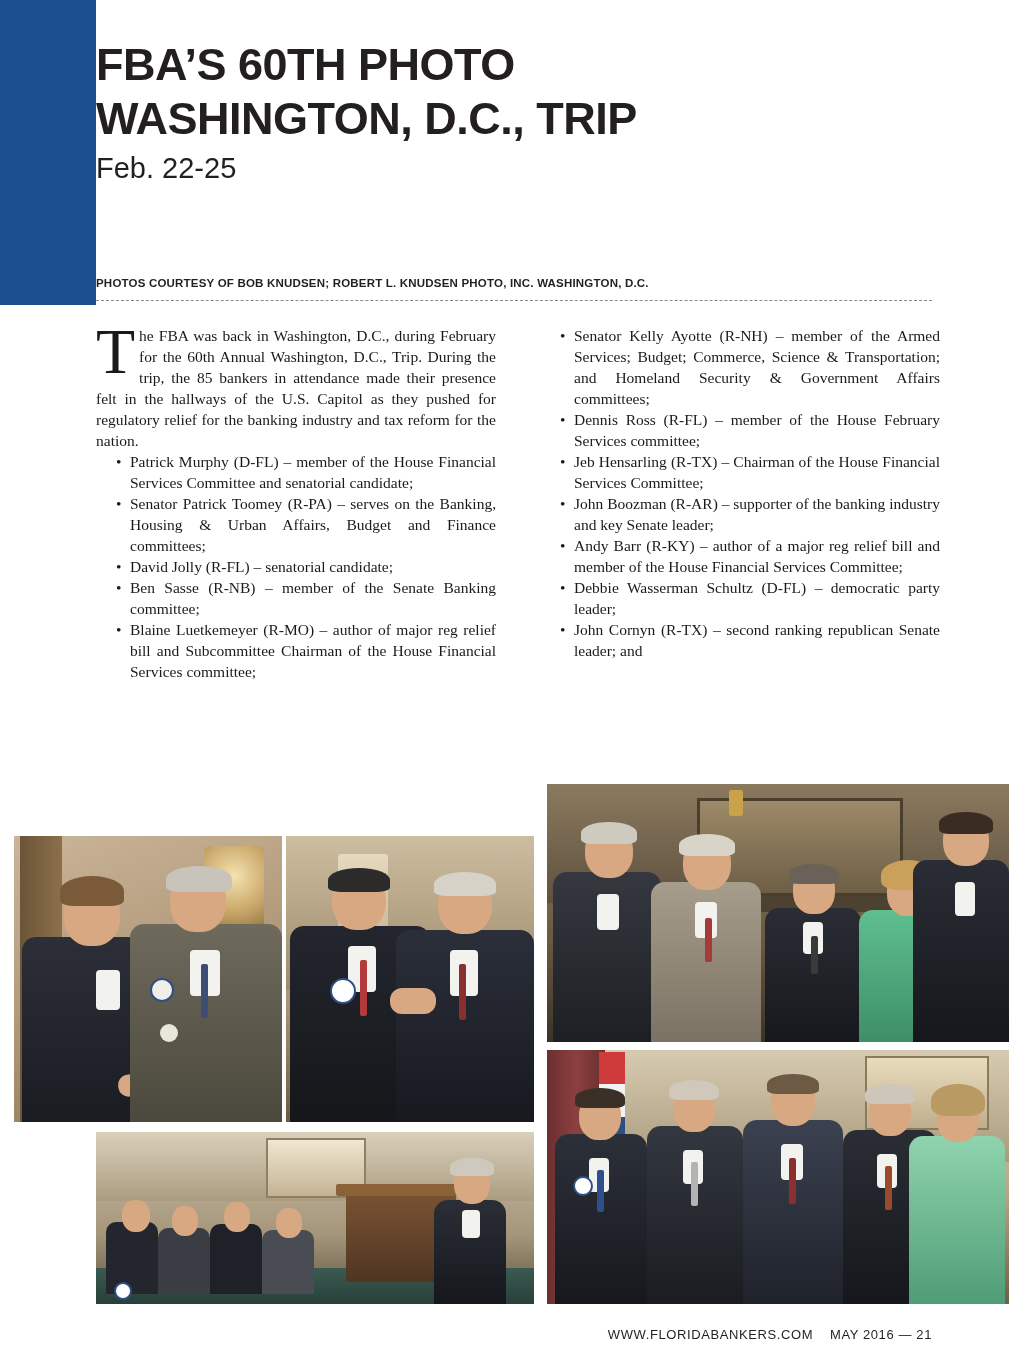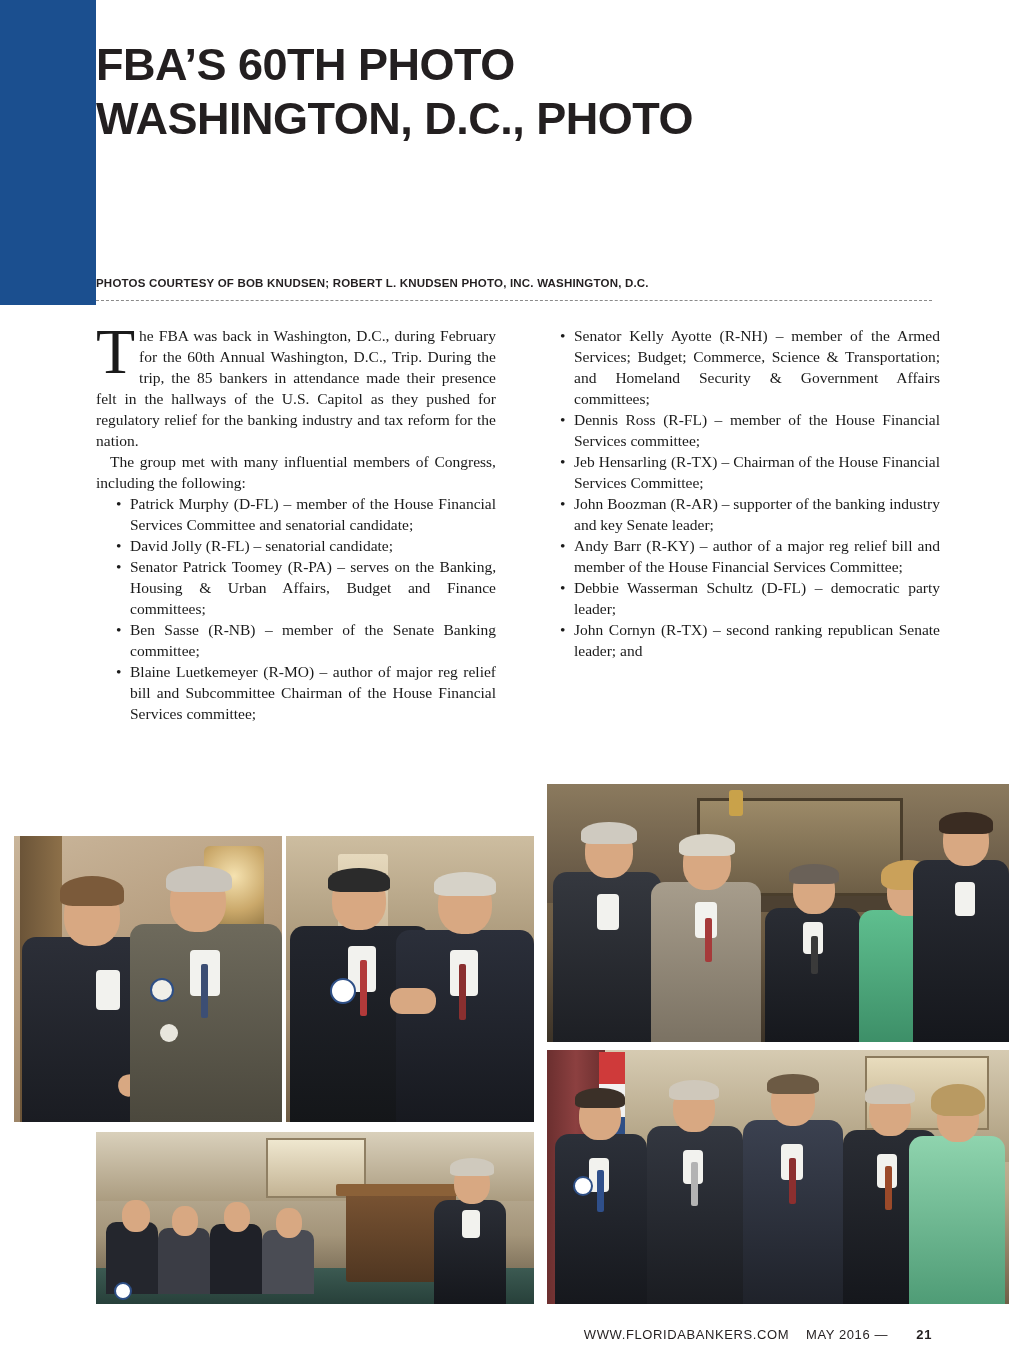--- a/index.html
+++ b/index.html
@@ -134,22 +134,21 @@
   .footer {
     position: absolute;
     right: 92px;
     bottom: 28px;
     font-family: "Liberation Sans", sans-serif;
     font-size: 13px;
     letter-spacing: 0.6px;
     color: #231f20;
   }
   .footer .pagenum {
-    font-weight: bold;
-    margin-left: 24px;
+    font-weight: normal;
   }
 
   
   .scene {
     position: absolute;
     inset: 0;
   }
   .wall-warm { background: linear-gradient(160deg,#c9b59a 0%, #b49b7c 45%, #8a7257 100%); }
   .wall-hall { background: linear-gradient(180deg,#cdbfa6 0%, #a89274 60%, #6c5a43 100%); }
   .wall-chamber { background: linear-gradient(180deg,#d8cdb7 0%, #b9a888 55%, #6f5f47 100%); }
@@ -196,45 +195,45 @@
 </style>
 </head>
 <body>
 
 <div class="page">
 
   <div class="blue-bar"></div>
 
   <div class="header">
     <h1 class="title-line">FBA’S 60TH PHOTO</h1>
-    <h1 class="title-line">WASHINGTON, D.C., PHOTO</h1>
+    <h1 class="title-line">WASHINGTON, D.C., TRIP</h1>
+    <div class="subtitle">Feb. 22-25</div>
   </div>
 
   <div class="credit">PHOTOS COURTESY OF BOB KNUDSEN; ROBERT L. KNUDSEN PHOTO, INC. WASHINGTON, D.C.</div>
   <div class="dashed-rule"></div>
 
   <div class="col col-left">
     <div class="dropcap-para">
       <span class="dropcap">T</span>
       <p class="body">he FBA was back in Washington, D.C., during February for the 60th Annual Washington, D.C., Trip. During the trip, the 85 bankers in attendance made their presence felt in the hallways of the U.S. Capitol as they pushed for regulatory relief for the banking industry and tax reform for the nation.</p>
     </div>
-    <p class="body" style="text-indent:14px;">The group met with many influential members of Congress, including the following:</p>
     <ul class="bullets">
       <li>Patrick Murphy (D-FL) – member of the House Financial Services Committee and senatorial candidate;</li>
+      <li>Senator Patrick Toomey (R-PA) – serves on the Banking, Housing &amp; Urban Affairs, Budget and Finance committees;</li>
       <li>David Jolly (R-FL) – senatorial candidate;</li>
-      <li>Senator Patrick Toomey (R-PA) – serves on the Banking, Housing &amp; Urban Affairs, Budget and Finance committees;</li>
       <li>Ben Sasse (R-NB) – member of the Senate Banking committee;</li>
       <li>Blaine Luetkemeyer (R-MO) – author of major reg relief bill and Subcommittee Chairman of the House Financial Services committee;</li>
     </ul>
   </div>
 
   <div class="col col-right">
     <ul class="bullets">
       <li>Senator Kelly Ayotte (R-NH) – member of the Armed Services; Budget; Commerce, Science &amp; Transportation; and Homeland Security &amp; Government Affairs committees;</li>
-      <li>Dennis Ross (R-FL) – member of the House Financial Services committee;</li>
+      <li>Dennis Ross (R-FL) – member of the House February Services committee;</li>
       <li>Jeb Hensarling (R-TX) – Chairman of the House Financial Services Committee;</li>
       <li>John Boozman (R-AR) – supporter of the banking industry and key Senate leader;</li>
       <li>Andy Barr (R-KY) – author of a major reg relief bill and member of the House Financial Services Committee;</li>
       <li>Debbie Wasserman Schultz (D-FL) – democratic party leader;</li>
       <li>John Cornyn (R-TX) – second ranking republican Senate leader; and</li>
     </ul>
   </div>
 
   <div class="photo" style="left:14px; top:836px; width:268px; height:286px;">
     <div class="inner">

